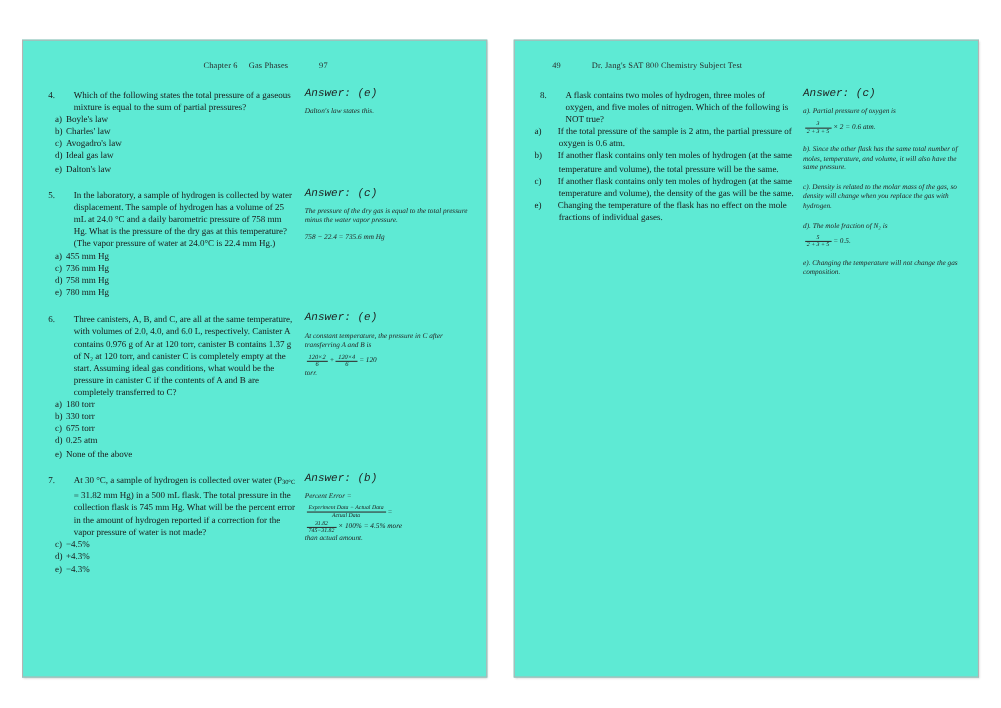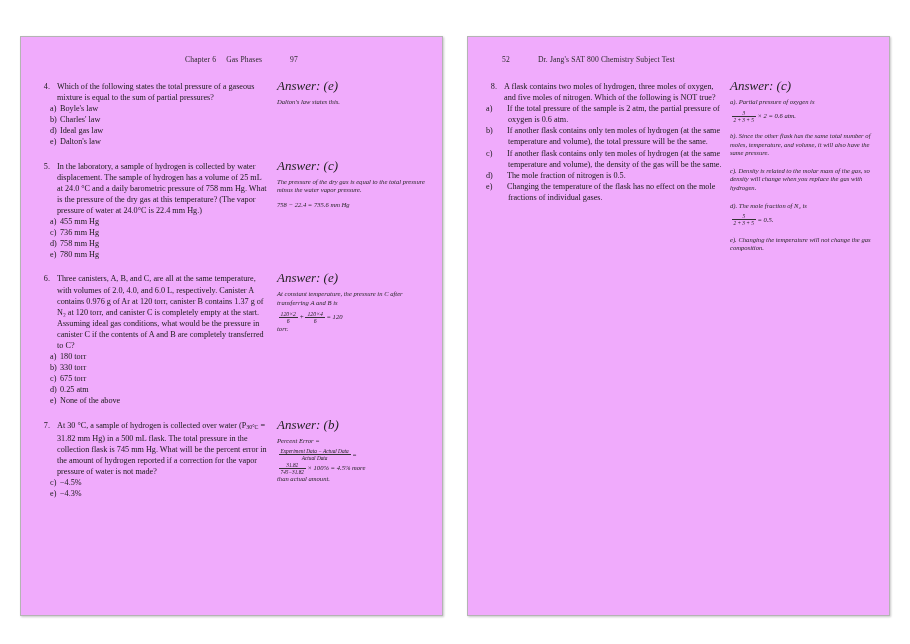--- a/index.html
+++ b/index.html
@@ -19,21 +19,21 @@
     width: 910px;
     height: 644px;
     background: #ffffff;
     display: flex;
     gap: 24px;
     padding: 36px 20px 28px 20px;
     box-sizing: border-box;
   }
   .page {
     position: relative;
-    background: #f0abfc;
+    background: #5eead4;
     border: 1px solid #b4b4b4;
     box-shadow: 1px 1px 2px rgba(0,0,0,0.22);
     box-sizing: border-box;
     flex: 1 1 0;
     padding: 18px 16px 20px 16px;
     overflow: hidden;
   }
   .page-header {
     font-size: 7.6px;
     letter-spacing: 0.15px;
@@ -83,20 +83,21 @@
     padding-right: 7px;
     font-size: 8.2px;
     line-height: 11.1px;
     box-sizing: border-box;
   }
   .qtext {
     font-size: 8.2px;
     line-height: 11.1px;
     text-align: left;
     flex: 1 1 auto;
+    margin-left: 10px;
   }
   .choices {
     margin: 0;
     padding: 0;
     list-style: none;
   }
   .choices li {
     font-size: 8.2px;
     line-height: 11.1px;
     padding-left: 13px;
@@ -109,24 +110,25 @@
   .choices li .ctext {
     display: inline;
   }
   .choices.hang li {
     padding-left: 24px;
     text-indent: -11px;
   }
 
   .ans-head {
     font-style: italic;
-    font-size: 13px;
+    font-size: 10px;
     line-height: 10px;
     margin-bottom: 7px;
     color: #1f1f1f;
+    font-family: Liberation Mono, monospace;
   }
   .ans-note {
     font-style: italic;
     font-size: 6.6px;
     line-height: 8.6px;
     color: #262626;
     margin-bottom: 6px;
   }
   .ans-note.tight { margin-bottom: 3px; }
 
@@ -173,20 +175,21 @@
 
     <div class="qblock">
       <div class="qcol">
         <div class="qrow">
           <div class="qnum">4.</div>
           <div class="qtext">Which of the following states the total pressure of a gaseous mixture is equal to the sum of partial pressures?</div>
         </div>
         <ul class="choices">
           <li><span class="lbl">a)</span><span class="ctext">Boyle's law</span></li>
           <li><span class="lbl">b)</span><span class="ctext">Charles' law</span></li>
+          <li><span class="lbl">c)</span><span class="ctext">Avogadro's law</span></li>
           <li><span class="lbl">d)</span><span class="ctext">Ideal gas law</span></li>
           <li><span class="lbl">e)</span><span class="ctext">Dalton's law</span></li>
         </ul>
       </div>
       <div class="acol">
         <div class="ans-head">Answer: (e)</div>
         <div class="ans-note">Dalton's law states this.</div>
       </div>
     </div>
 
@@ -244,20 +247,21 @@
     </div>
 
     <div class="qblock">
       <div class="qcol">
         <div class="qrow">
           <div class="qnum">7.</div>
           <div class="qtext"><span>At 30 °C, a sample of hydrogen is collected over water (P</span><sub>30°C</sub><span> = 31.82 mm Hg) in a 500 mL flask. The total pressure in the collection flask is 745 mm Hg. What will be the percent error in the amount of hydrogen reported if a correction for the vapor pressure of water is not made?</span></div>
         </div>
         <ul class="choices">
           <li><span class="lbl">c)</span><span class="ctext">−4.5%</span></li>
+          <li><span class="lbl">d)</span><span class="ctext">+4.3%</span></li>
           <li><span class="lbl">e)</span><span class="ctext">−4.3%</span></li>
         </ul>
       </div>
       <div class="acol">
         <div class="ans-head">Answer: (b)</div>
         <div class="ans-note tight">Percent Error =</div>
         <div class="eqline">
           <span class="frac">
             <span class="num">Experiment Data − Actual Data</span>
             <span class="den">Actual Data</span>
@@ -274,36 +278,35 @@
         <div class="ans-note">than actual amount.</div>
       </div>
     </div>
 
   </div>
 
   <div class="page page-right">
 
     <div class="page-header hdr-right">
       <div class="hdr-inner">
-        <span class="hdr-pageno-r">52</span>
+        <span class="hdr-pageno-r">49</span>
         <span class="hdr-title">Dr. Jang's SAT 800 Chemistry Subject Test</span>
       </div>
     </div>
 
     <div class="qblock">
       <div class="qcol">
         <div class="qrow">
           <div class="qnum">8.</div>
           <div class="qtext">A flask contains two moles of hydrogen, three moles of oxygen, and five moles of nitrogen. Which of the following is NOT true?</div>
         </div>
         <ul class="choices hang">
           <li><span class="lbl">a)</span><span class="ctext">If the total pressure of the sample is 2 atm, the partial pressure of oxygen is 0.6 atm.</span></li>
           <li><span class="lbl">b)</span><span class="ctext">If another flask contains only ten moles of hydrogen (at the same temperature and volume), the total pressure will be the same.</span></li>
           <li><span class="lbl">c)</span><span class="ctext">If another flask contains only ten moles of hydrogen (at the same temperature and volume), the density of the gas will be the same.</span></li>
-          <li><span class="lbl">d)</span><span class="ctext">The mole fraction of nitrogen is 0.5.</span></li>
           <li><span class="lbl">e)</span><span class="ctext">Changing the temperature of the flask has no effect on the mole fractions of individual gases.</span></li>
         </ul>
       </div>
       <div class="acol">
         <div class="ans-head">Answer: (c)</div>
 
         <div class="ans-note tight">a). Partial pressure of oxygen is</div>
         <div class="eqline">
           <span class="frac">
             <span class="num">3</span>

